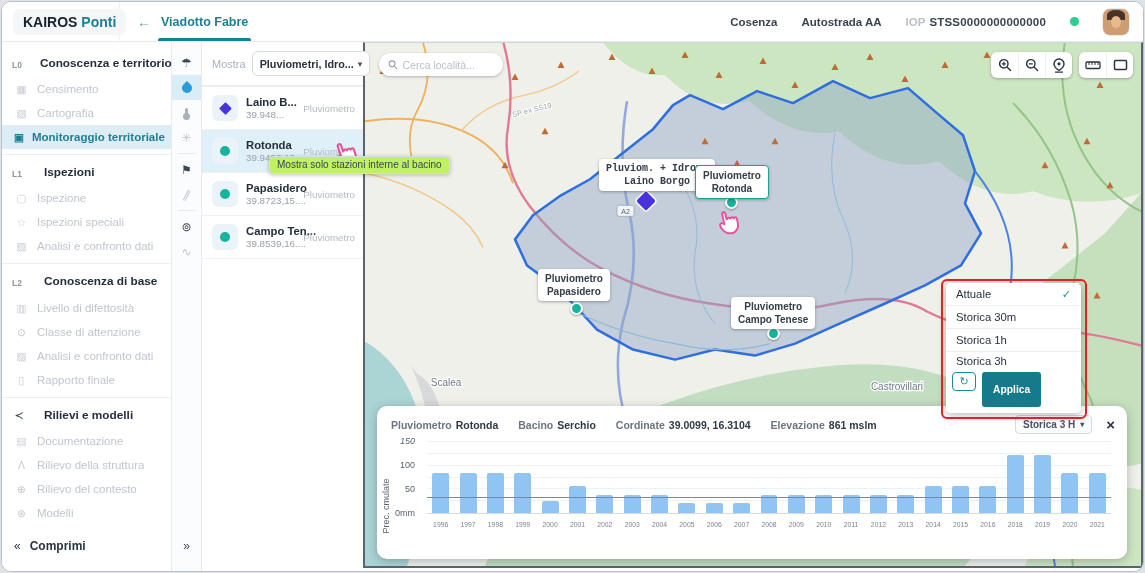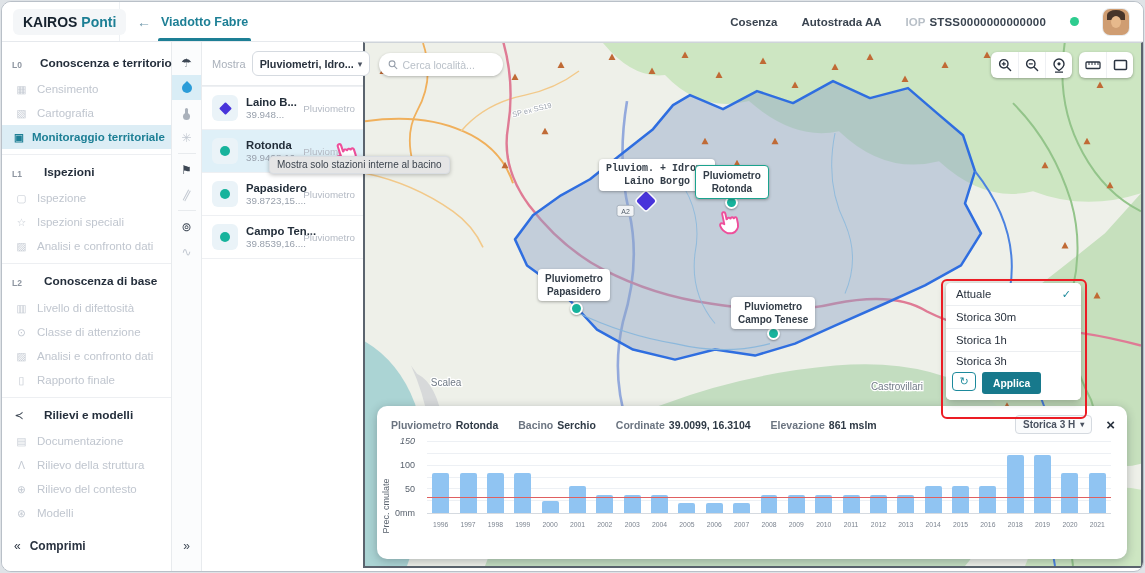--- a/index.html
+++ b/index.html
@@ -95,25 +95,25 @@
   .mk-circle { position:absolute; width:13px; height:13px; border-radius:50%; background:#17b39c; border:2px solid #fff; box-shadow:0 1px 2px rgba(0,0,0,.35); z-index:2; }
   .hand { position:absolute; z-index:10; }
 
   
   .time-dropdown { position:absolute; left:944px; top:281px; width:135px; background:#fff; border-radius:5px; box-shadow:0 2px 8px rgba(0,0,0,.28); z-index:8; overflow:hidden; }
   .dd-row { height:23px; display:flex; align-items:center; justify-content:space-between; padding:0 10px; font-size:11.3px; color:#2a333f; border-bottom:1px solid #eceef1; background:#fff; cursor:pointer; }
   .dd-row.dd-clip { height:17px; align-items:flex-start; padding-top:3px; border-bottom:none; overflow:hidden; }
   .dd-check { color:#1d8a9c; font-size:11px; }
   .dd-footer { display:flex; gap:6px; padding:3px 6px 6px; background:#fff; }
   .dd-refresh { width:24px; height:19px; border:1px solid #1d8a9c; color:#1d8a9c; background:#fff; border-radius:4px; font-size:11px; display:flex; align-items:center; justify-content:center; cursor:pointer; padding:0; font-family:"Liberation Sans",sans-serif; }
-  .dd-apply { background:#17798c; color:#fff; border:none; border-radius:3px; font-size:10.3px; font-weight:700; padding:0 11px; height:22px; cursor:pointer; font-family:"Liberation Sans",sans-serif; }
+  .dd-apply { background:#17798c; color:#fff; border:none; border-radius:3px; font-size:10.3px; font-weight:700; padding:0 11px; height:35px; cursor:pointer; font-family:"Liberation Sans",sans-serif; }
   .annotation-box { position:absolute; left:939px; top:277px; width:146px; height:140px; border:2.5px solid #ec1c24; border-radius:6px; z-index:9; pointer-events:none; }
 
   
-  .tooltip { position:absolute; left:267px; top:154px; background:#e5e5e5; border:1px solid #d9dde2; border-radius:4px; padding:2px 7px 3px; font-size:10px; color:#3c444e; box-shadow:0 1px 4px rgba(0,0,0,.25); white-space:nowrap; z-index:13; }
+  .tooltip { position:absolute; left:267px; top:154px; background:#bef264; border:1px solid #d9dde2; border-radius:4px; padding:2px 7px 3px; font-size:10px; color:#3c444e; box-shadow:0 1px 4px rgba(0,0,0,.25); white-space:nowrap; z-index:13; }
 
   
   .chart-panel { position:absolute; left:375px; top:404px; width:750px; height:153px; background:#fff; border-radius:10px; box-shadow:0 2px 10px rgba(30,40,50,.3); z-index:5; }
   .cp-header { display:flex; align-items:center; padding:9px 12px 0 14px; }
   .cp-fields { display:flex; gap:20px; }
   .cp-field { font-size:10.5px; white-space:nowrap; }
   .cp-field .cl { color:#6b7480; font-weight:600; margin-right:4px; }
   .cp-field .cv { color:#2f3a46; font-weight:600; }
   .cp-controls { margin-left:auto; display:flex; align-items:center; gap:14px; }
   .range-select { border:1px solid #d5dae0; border-radius:4px; height:19px; display:flex; align-items:center; gap:5px; padding:0 7px; font-size:10px; color:#4a5260; font-weight:600; cursor:pointer; background:#fafbfc; }

